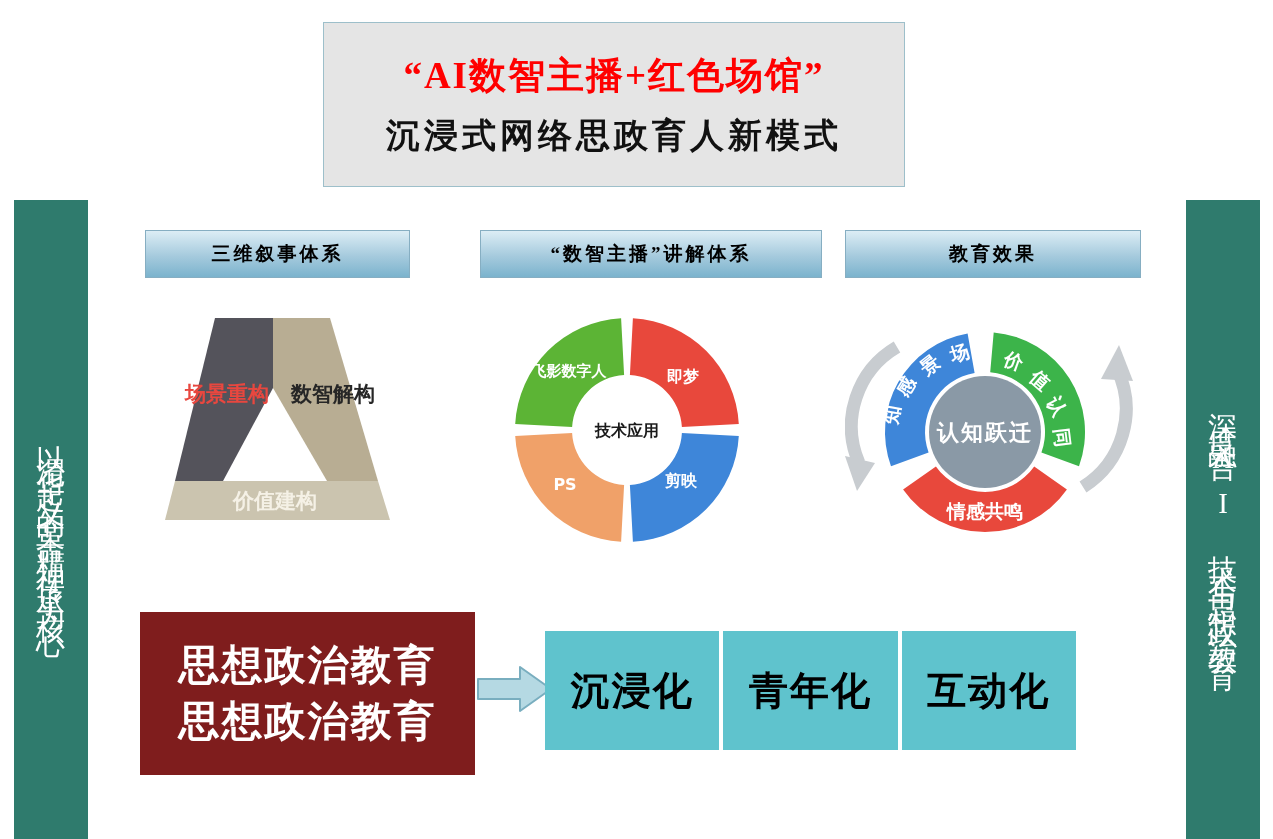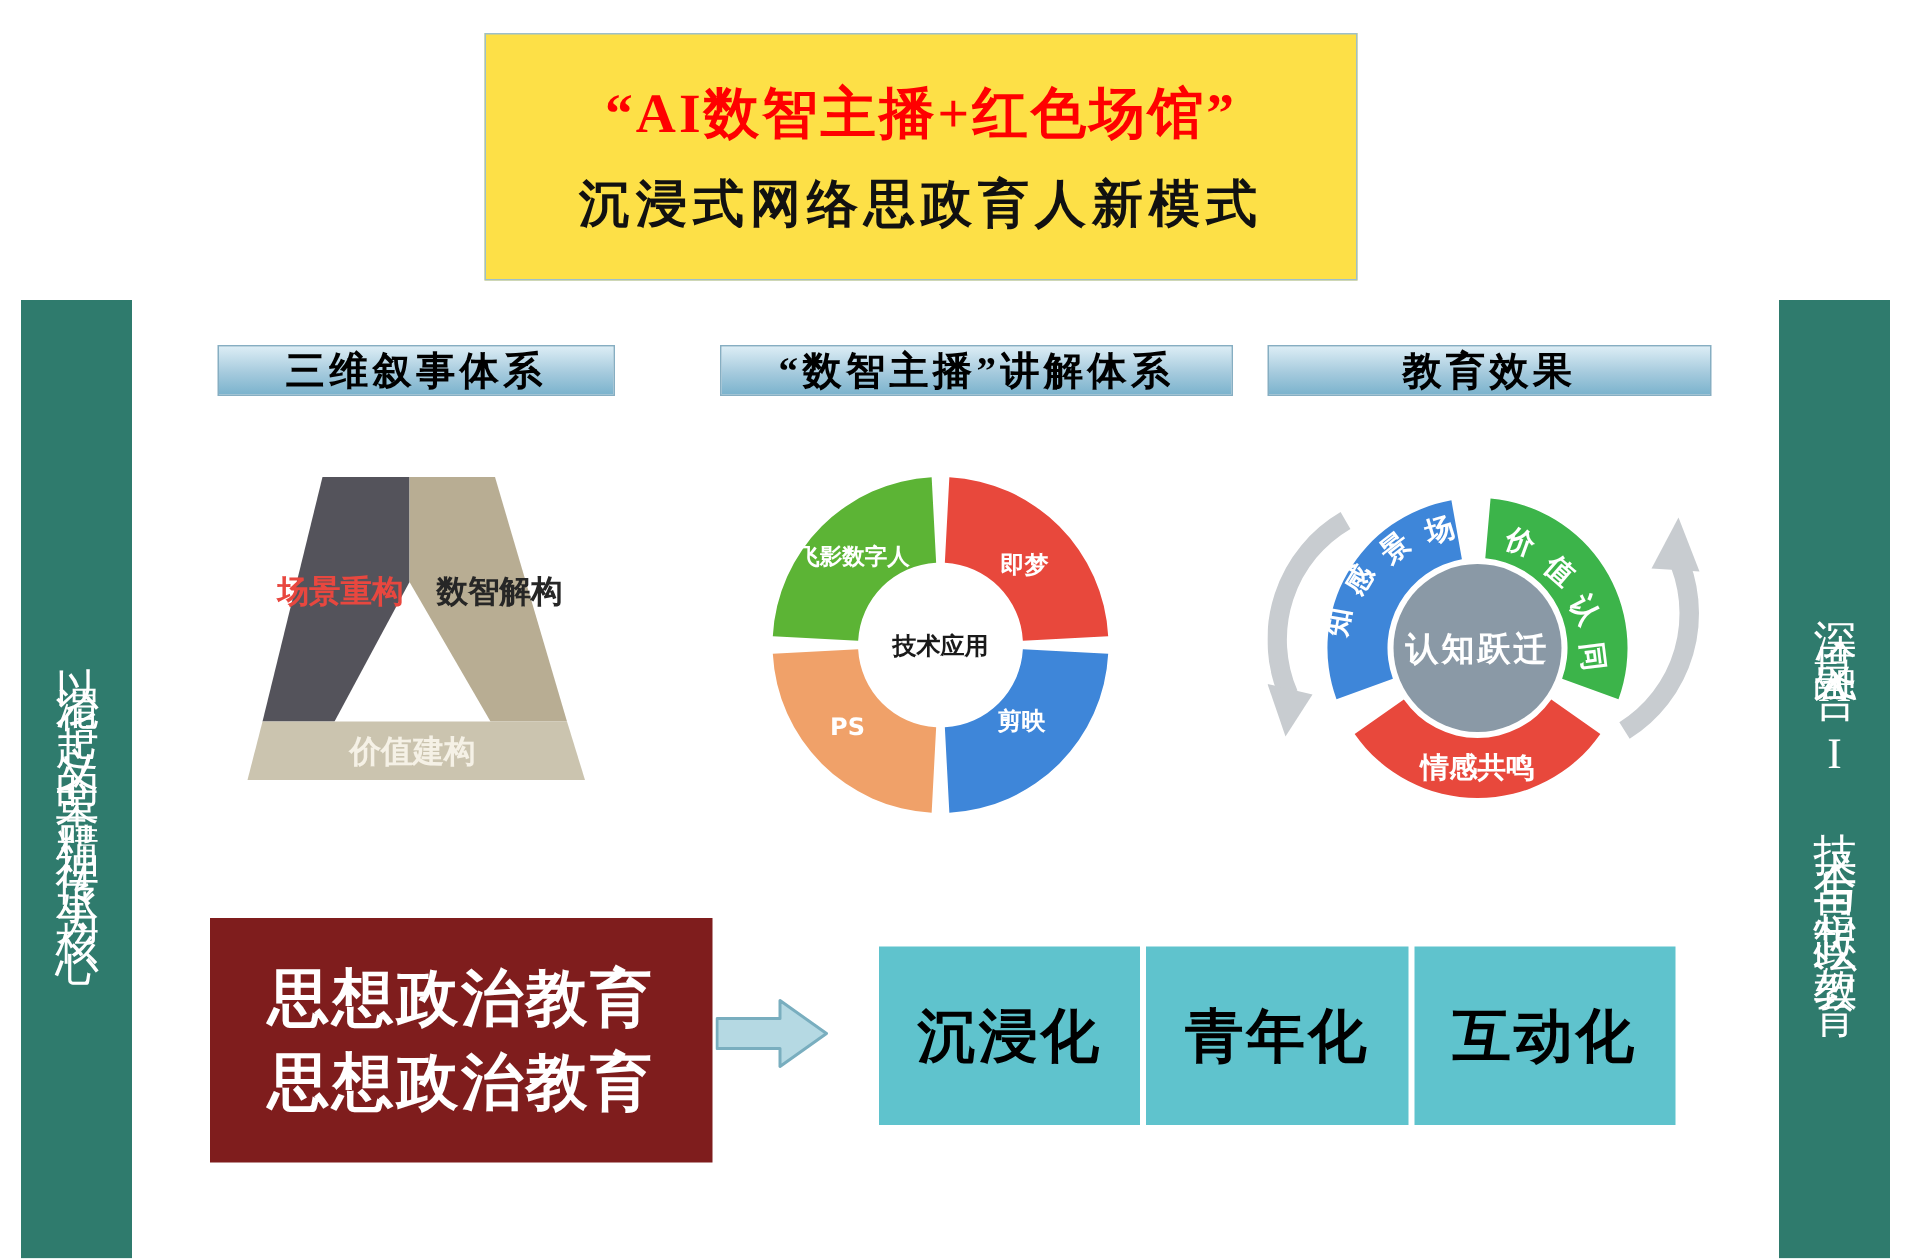--- a/index.html
+++ b/index.html
@@ -2,21 +2,21 @@
 <html><head>
 <meta charset="utf-8">
 <style>
   html,body { margin:0; padding:0; background:#fff; }
   body { font-family:"DejaVu Sans","Liberation Sans",sans-serif; }
   .canvas { position:relative; width:1273px; height:839px; background:#fff; overflow:hidden; }
 
   
   .title-box {
     position:absolute; left:323px; top:22px; width:582px; height:165px;
-    background:#fde047; border:1px solid #9dbfca; box-sizing:border-box;
+    background:#e5e5e5; border:1px solid #9dbfca; box-sizing:border-box;
     display:flex; flex-direction:column; align-items:center; justify-content:center; gap:12px;
     font-family:"Liberation Serif","DejaVu Serif",serif;
   }
   .title-line1 { color:#ff0000; font-size:37px; font-weight:bold; letter-spacing:2px; }
   .title-line2 { color:#111; font-size:34px; font-weight:bold; letter-spacing:4px; }
 
   
   .side-banner {
     position:absolute; top:200px; width:74px; height:639px; background:#2f7b6d;
     color:#fff; display:flex; align-items:center; justify-content:center;
@@ -24,26 +24,26 @@
   }
   .side-banner span {
     writing-mode:vertical-rl; text-orientation:upright;
     font-size:29px; letter-spacing:13px;
   }
   .side-banner.left  { left:14px; }
   .side-banner.right { left:1186px; }
 
   
   .header {
-    position:absolute; top:230px; height:34px; box-sizing:border-box;
+    position:absolute; top:230px; height:48px; box-sizing:border-box;
     background:linear-gradient(180deg,#dcedf5 0%,#a5cadd 55%,#7bb3cd 100%);
     border:1px solid #86aec2;
     display:flex; align-items:center; justify-content:center;
     font-family:"Liberation Serif","DejaVu Serif",serif;
-    font-size:26px; font-weight:700; color:#000; letter-spacing:3px;
+    font-size:19px; font-weight:700; color:#000; letter-spacing:3px;
   }
   .header-1 { left:145px; width:265px; }
   .header-2 { left:480px; width:342px; }
   .header-3 { left:845px; width:296px; }
 
   svg text { font-family:"DejaVu Sans","Liberation Sans",sans-serif; }
 
   .hex-svg    { position:absolute; left:145px; top:303px; }
   .donut-svg  { position:absolute; left:505px; top:308px; }
   .effect-svg { position:absolute; left:845px; top:303px; }
@@ -62,21 +62,21 @@
     background:#7f1d1d; color:#fff;
     display:flex; flex-direction:column; align-items:center; justify-content:center;
     font-size:41px; font-weight:bold; letter-spacing:2px; line-height:1.35;
   }
 
   .big-arrow-svg { position:absolute; left:477px; top:664px; }
   .big-arrow { fill:#b5d9e3; stroke:#79aebf; stroke-width:2; stroke-linejoin:round; }
 
   
   .outcomes {
-    position:absolute; left:586px; top:631px; width:531px; height:119px;
+    position:absolute; left:545px; top:631px; width:531px; height:119px;
     display:flex; gap:4px;
   }
   .outcome {
     flex:1; background:#5fc3cd; color:#000;
     display:flex; align-items:center; justify-content:center;
     font-size:39px; font-weight:bold; letter-spacing:2px;
   }
 </style>
 </head>
 <body>

